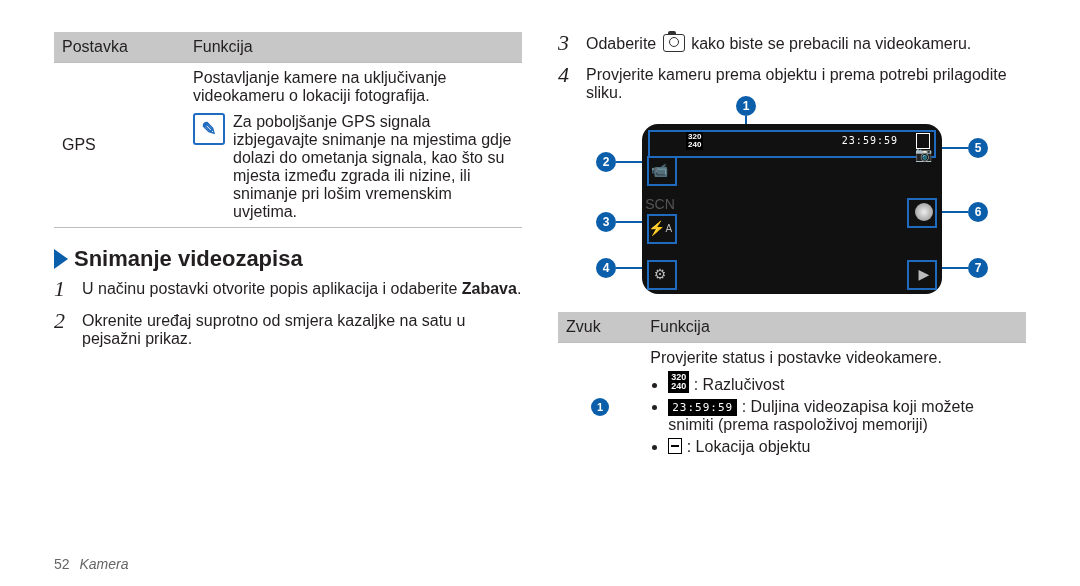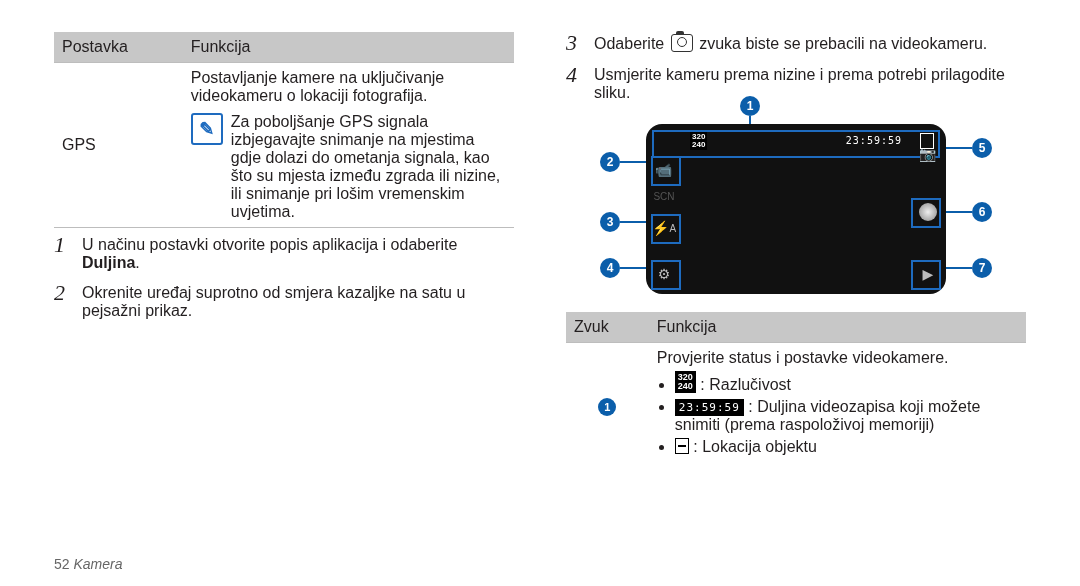--- a/index.html
+++ b/index.html
@@ -1,32 +1,32 @@
 <!DOCTYPE html>
 <html><head>
 <meta charset="utf-8">
 <style>
 html,body{margin:0;padding:0;background:#fff;font-family:"Segoe UI",Arial,sans-serif;color:#231f20;font-size:16px}
 .page{width:1080px;height:586px;box-sizing:border-box;padding:32px 54px 12px 54px;position:relative}
-.cols{display:flex;gap:52px}
+.cols{display:flex;gap:36px}
 .col{flex:1;min-width:0}
 table{width:100%;border-collapse:collapse;font-size:16px}
 th,td{text-align:left;vertical-align:top;padding:6px 8px;border-bottom:1px solid #bdbdbd}
 thead th{background:#c7c7c7;font-weight:400}
 .noteblock{display:flex;gap:8px;margin-top:8px}
 .noteicon{width:28px;height:28px;border:2px solid #1e6bbf;border-radius:3px;display:flex;align-items:center;justify-content:center;color:#1e6bbf;font-weight:bold;font-size:18px;flex-shrink:0}
 .heading{display:flex;align-items:center;gap:6px;margin-top:18px}
 .heading .chev{width:0;height:0;border-left:14px solid #0b5eaa;border-top:10px solid transparent;border-bottom:10px solid transparent}
 .heading h2{margin:0;font-size:22px;font-weight:700}
 .steps{margin-top:6px}
 .step{display:flex;gap:10px;margin-bottom:10px}
 .step .num{font-style:italic;font-family:Georgia,serif;font-size:22px;line-height:1;width:18px;flex-shrink:0}
 .step .body{flex:1;padding-top:2px}
 .footer{position:absolute;bottom:14px;left:54px;font-style:italic;color:#666;font-size:14px}
-.footer .pn{font-style:normal;}
+.footer .pn{font-style:normal;margin-right:6px}
 .camera-icon{display:inline-flex;width:20px;height:16px;border:1.5px solid #333;border-radius:3px;position:relative;vertical-align:-3px;margin:0 2px}
 .camera-icon::before{content:"";position:absolute;top:-4px;left:4px;width:8px;height:4px;background:#333;border-radius:2px 2px 0 0}
 .camera-icon::after{content:"";position:absolute;top:2px;left:5px;width:8px;height:8px;border:1.5px solid #333;border-radius:50%}
 
 .diagram{display:inline-block;position:relative;margin:12px auto 18px auto}
 .diag-wrap{display:flex;justify-content:center}
 .screen{width:300px;height:170px;background:#111;border-radius:16px;position:relative;box-sizing:border-box}
 .screen-top{position:absolute;top:6px;left:6px;right:6px;height:24px;border:2px solid #1e6bbf}
 .res-ic{position:absolute;top:8px;left:44px;color:#fff;font-size:8px;line-height:8px;font-weight:bold;background:#000;padding:1px 2px}
 .time-ic{position:absolute;top:11px;right:44px;font-family:monospace;color:#fff;font-size:10px;letter-spacing:1px}
@@ -70,46 +70,50 @@
             <span>Postavljanje kamere na uključivanje videokameru o lokaciji fotografija.</span>
             <div class="noteblock">
               <div class="noteicon">✎</div>
               <div>Za poboljšanje GPS signala izbjegavajte snimanje na mjestima gdje dolazi do ometanja signala, kao što su mjesta između zgrada ili nizine, ili snimanje pri lošim vremenskim uvjetima.</div>
             </div>
           </td>
         </tr>
       </tbody>
     </table>
 
+    <div class="heading">
+      <div class="chev"></div>
+      <h2>Snimanje videozapisa</h2>
+    </div>
 
     <div class="steps">
       <div class="step">
         <div class="num">1</div>
         <div class="body">
-          <span>U načinu postavki otvorite popis aplikacija i odaberite </span><b>Duljina</b><span>.</span>
+          <span>U načinu postavki otvorite popis aplikacija i odaberite </span><b>Zabava</b><span>.</span>
         </div>
       </div>
       <div class="step">
         <div class="num">2</div>
         <div class="body">Okrenite uređaj suprotno od smjera kazaljke na satu u pejsažni prikaz.</div>
       </div>
     </div>
   </div>
 
   <div class="col">
     <div class="steps" style="margin-top:0">
       <div class="step">
         <div class="num">3</div>
         <div class="body">
-          <span>Odaberite </span><span class="camera-icon"></span><span> zvuka biste se prebacili na videokameru.</span>
+          <span>Odaberite </span><span class="camera-icon"></span><span> kako biste se prebacili na videokameru.</span>
         </div>
       </div>
       <div class="step">
         <div class="num">4</div>
-        <div class="body">Usmjerite kameru prema nizine i prema potrebi prilagodite sliku.</div>
+        <div class="body">Provjerite kameru prema objektu i prema potrebi prilagodite sliku.</div>
       </div>
     </div>
 
     <div class="diag-wrap">
     <div class="diagram">
 
       <div class="callout" style="left:94px;top:-28px">1</div>
       <div class="leadv" style="left:103px;top:-8px;height:14px"></div>
 
       <div class="callout" style="left:-46px;top:28px">2</div>
@@ -127,21 +131,21 @@
       <div class="lead" style="right:-26px;top:143px;width:30px"></div>
 
       <div class="screen">
         <div class="screen-top"></div>
         <div class="res-ic"><span>320</span><br><span>240</span></div>
         <div class="time-ic">23:59:59</div>
         <div class="sd-ic"></div>
         <div class="side-col side-left">
           <div class="lbox" style="top:26px"></div>
           <div class="side-ic" style="top:30px">📹</div>
-          <div class="side-ic" style="top:56px;color:#555;font-size:10px">SCN</div>
+          <div class="side-ic" style="top:64px;color:#555;font-size:14px">SCN</div>
           <div class="lbox" style="top:84px"></div>
           <div class="side-ic" style="top:88px">⚡<span style="font-size:10px">A</span></div>
           <div class="lbox" style="top:130px"></div>
           <div class="side-ic" style="top:134px">⚙</div>
         </div>
         <div class="side-col side-right">
           <div class="side-ic" style="top:14px">📷</div>
           <div class="rbox" style="top:68px"></div>
           <div style="position:absolute;right:7px;top:73px;width:18px;height:18px;border-radius:50%;background:radial-gradient(circle,#eee,#888)"></div>
           <div class="rbox" style="top:130px"></div>

